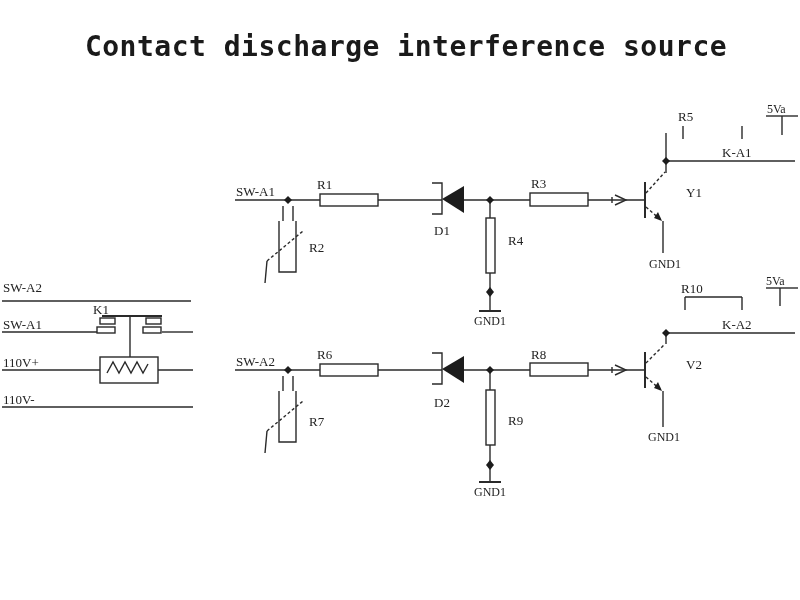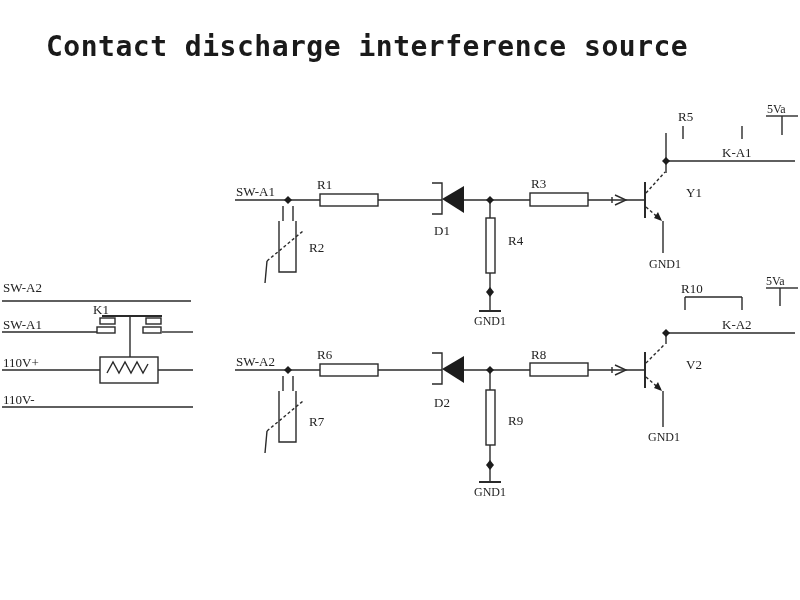--- a/index.html
+++ b/index.html
@@ -1,17 +1,17 @@
 <!DOCTYPE html>
 <html><head>
 <meta charset="utf-8">
 <style>
   html,body{margin:0;padding:0;background:#ffffff;}
   .canvas{position:relative;width:800px;height:600px;background:#ffffff;overflow:hidden;
-          font-family:"Liberation Serif", serif;}
+          font-family:"Liberation Serif", serif;text-align:center;}
   .title{position:absolute;left:46px;top:30px;width:720px;
          font-family:"DejaVu Sans Mono", monospace;font-weight:bold;
          font-size:28px;letter-spacing:0.5px;color:#1a1a1a;white-space:nowrap;}
   svg{position:absolute;left:0;top:0;}
   svg text{font-family:"Liberation Serif", serif;font-size:13px;fill:#222222;}
   svg text.small{font-size:12px;}
   .ink{stroke:#2a2a2a;fill:none;stroke-width:1.4;}
   .thick{stroke-width:2;}
   .dash{stroke-dasharray:3 2.4;}
   .fillink{fill:#1c1c1c;stroke:none;}

